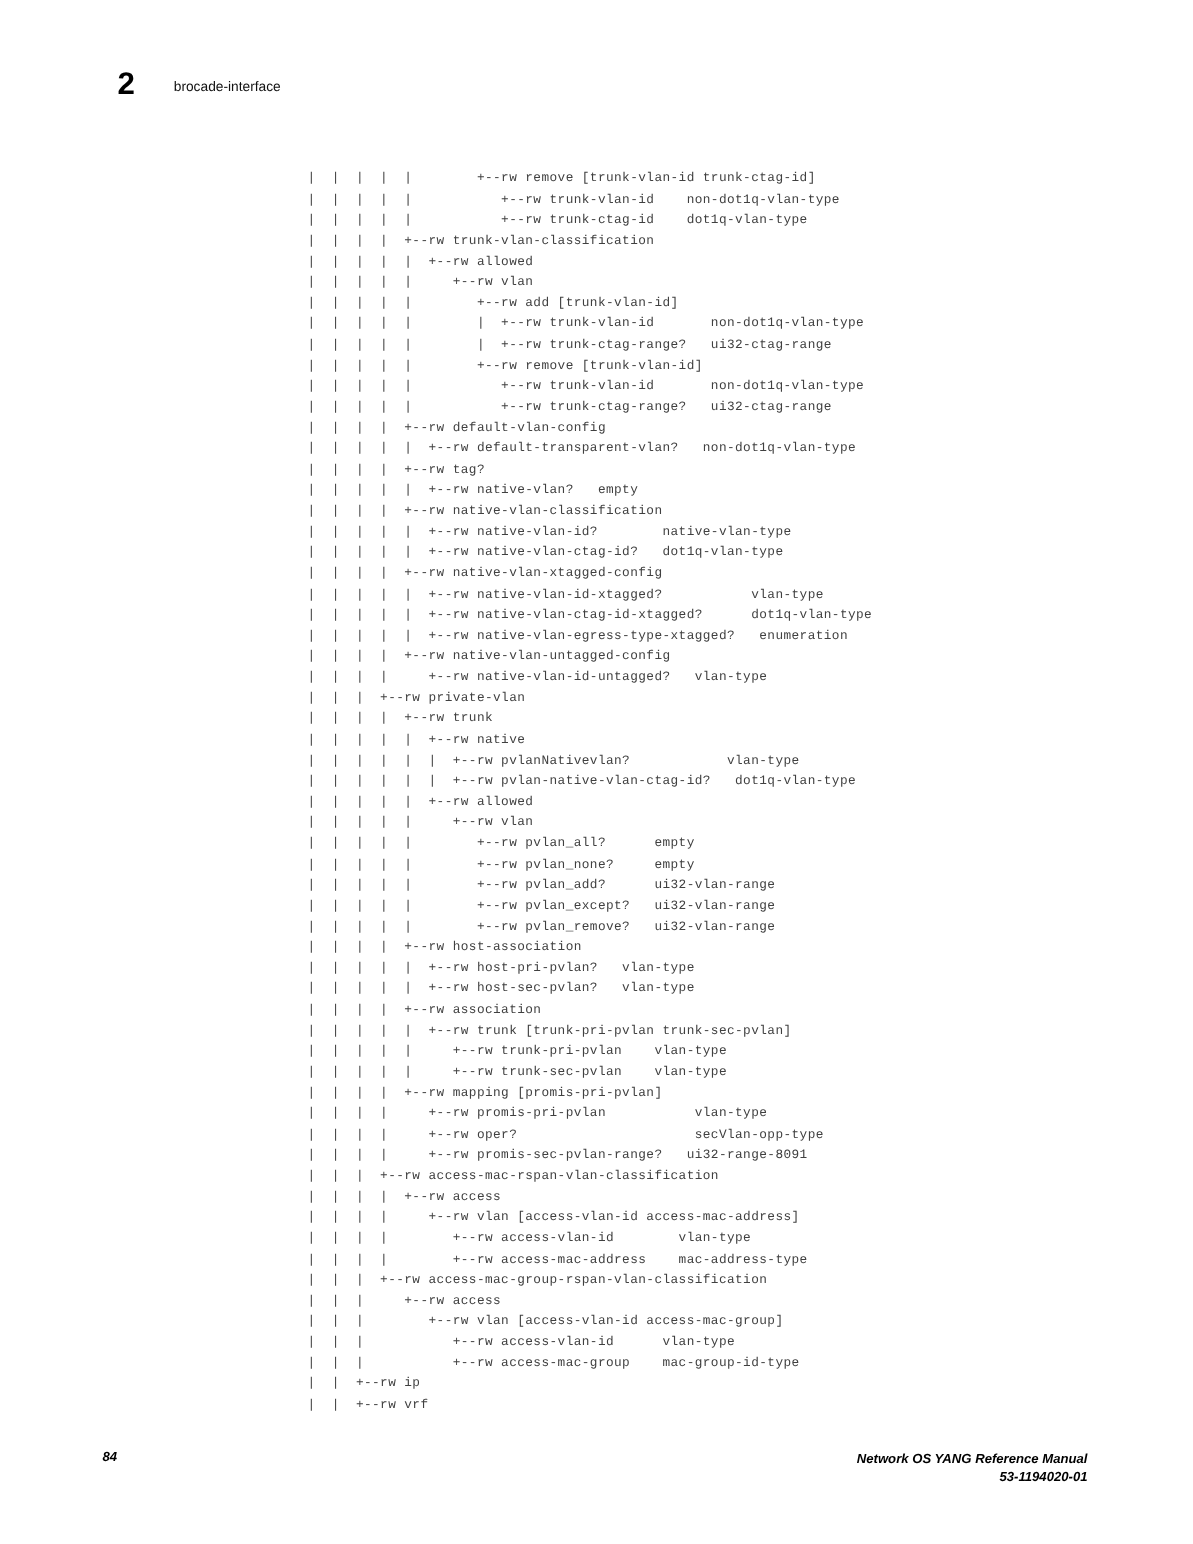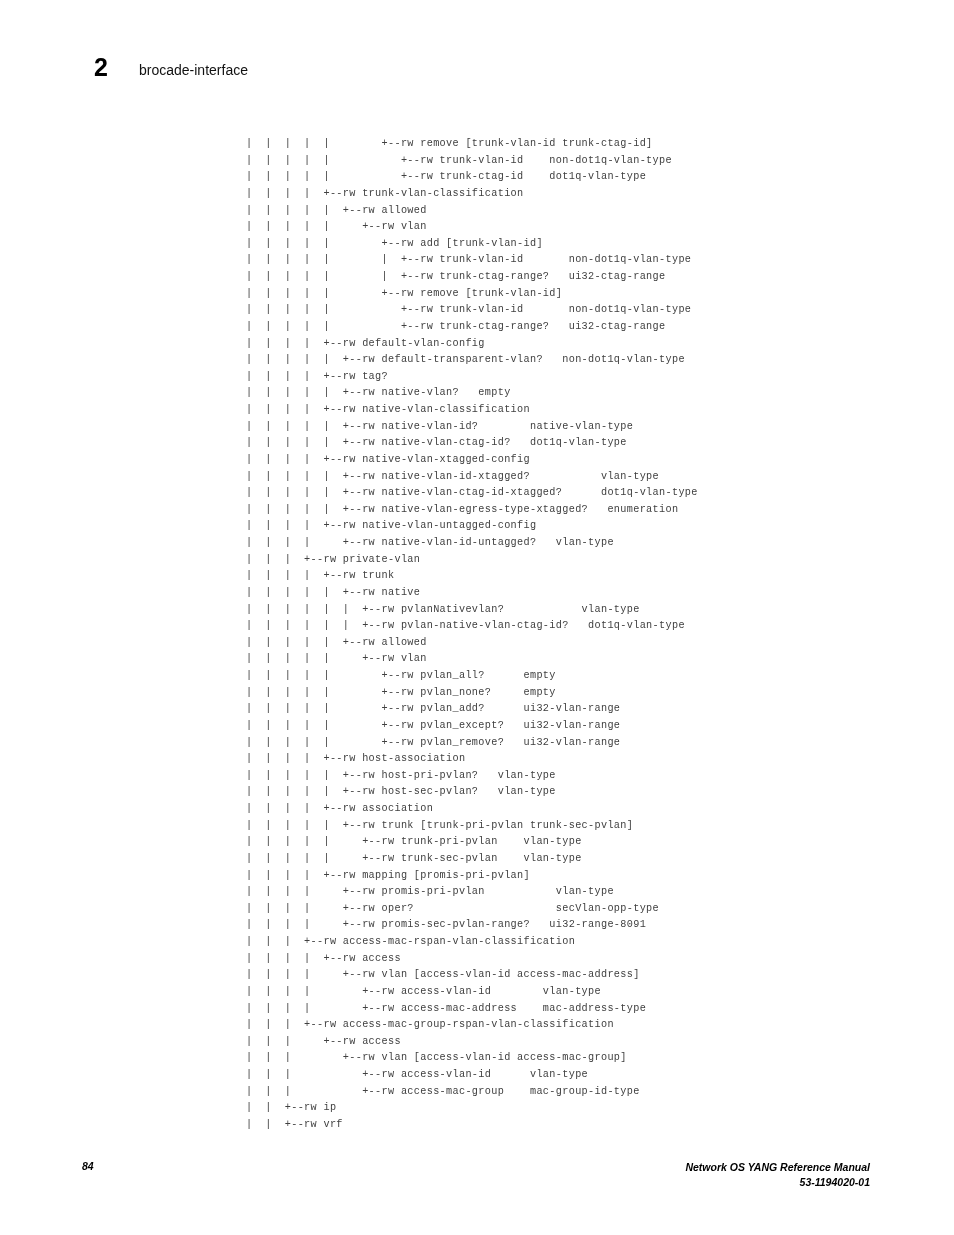--- a/index.html
+++ b/index.html
@@ -33,21 +33,21 @@
     font-weight: bold;
     color: #000000;
     line-height: 30px;
     letter-spacing: -0.5px;
   }
   .chapter-title {
     position: absolute;
     left: 139px;
     top: 10px;
     font-family: "Liberation Sans", sans-serif;
-    font-size: 14px;
+    font-size: 11px;
     font-weight: normal;
     color: #111111;
     line-height: 16px;
   }
 
   
   .tree-block {
     position: absolute;
     left: 246px;
     top: 136px;

